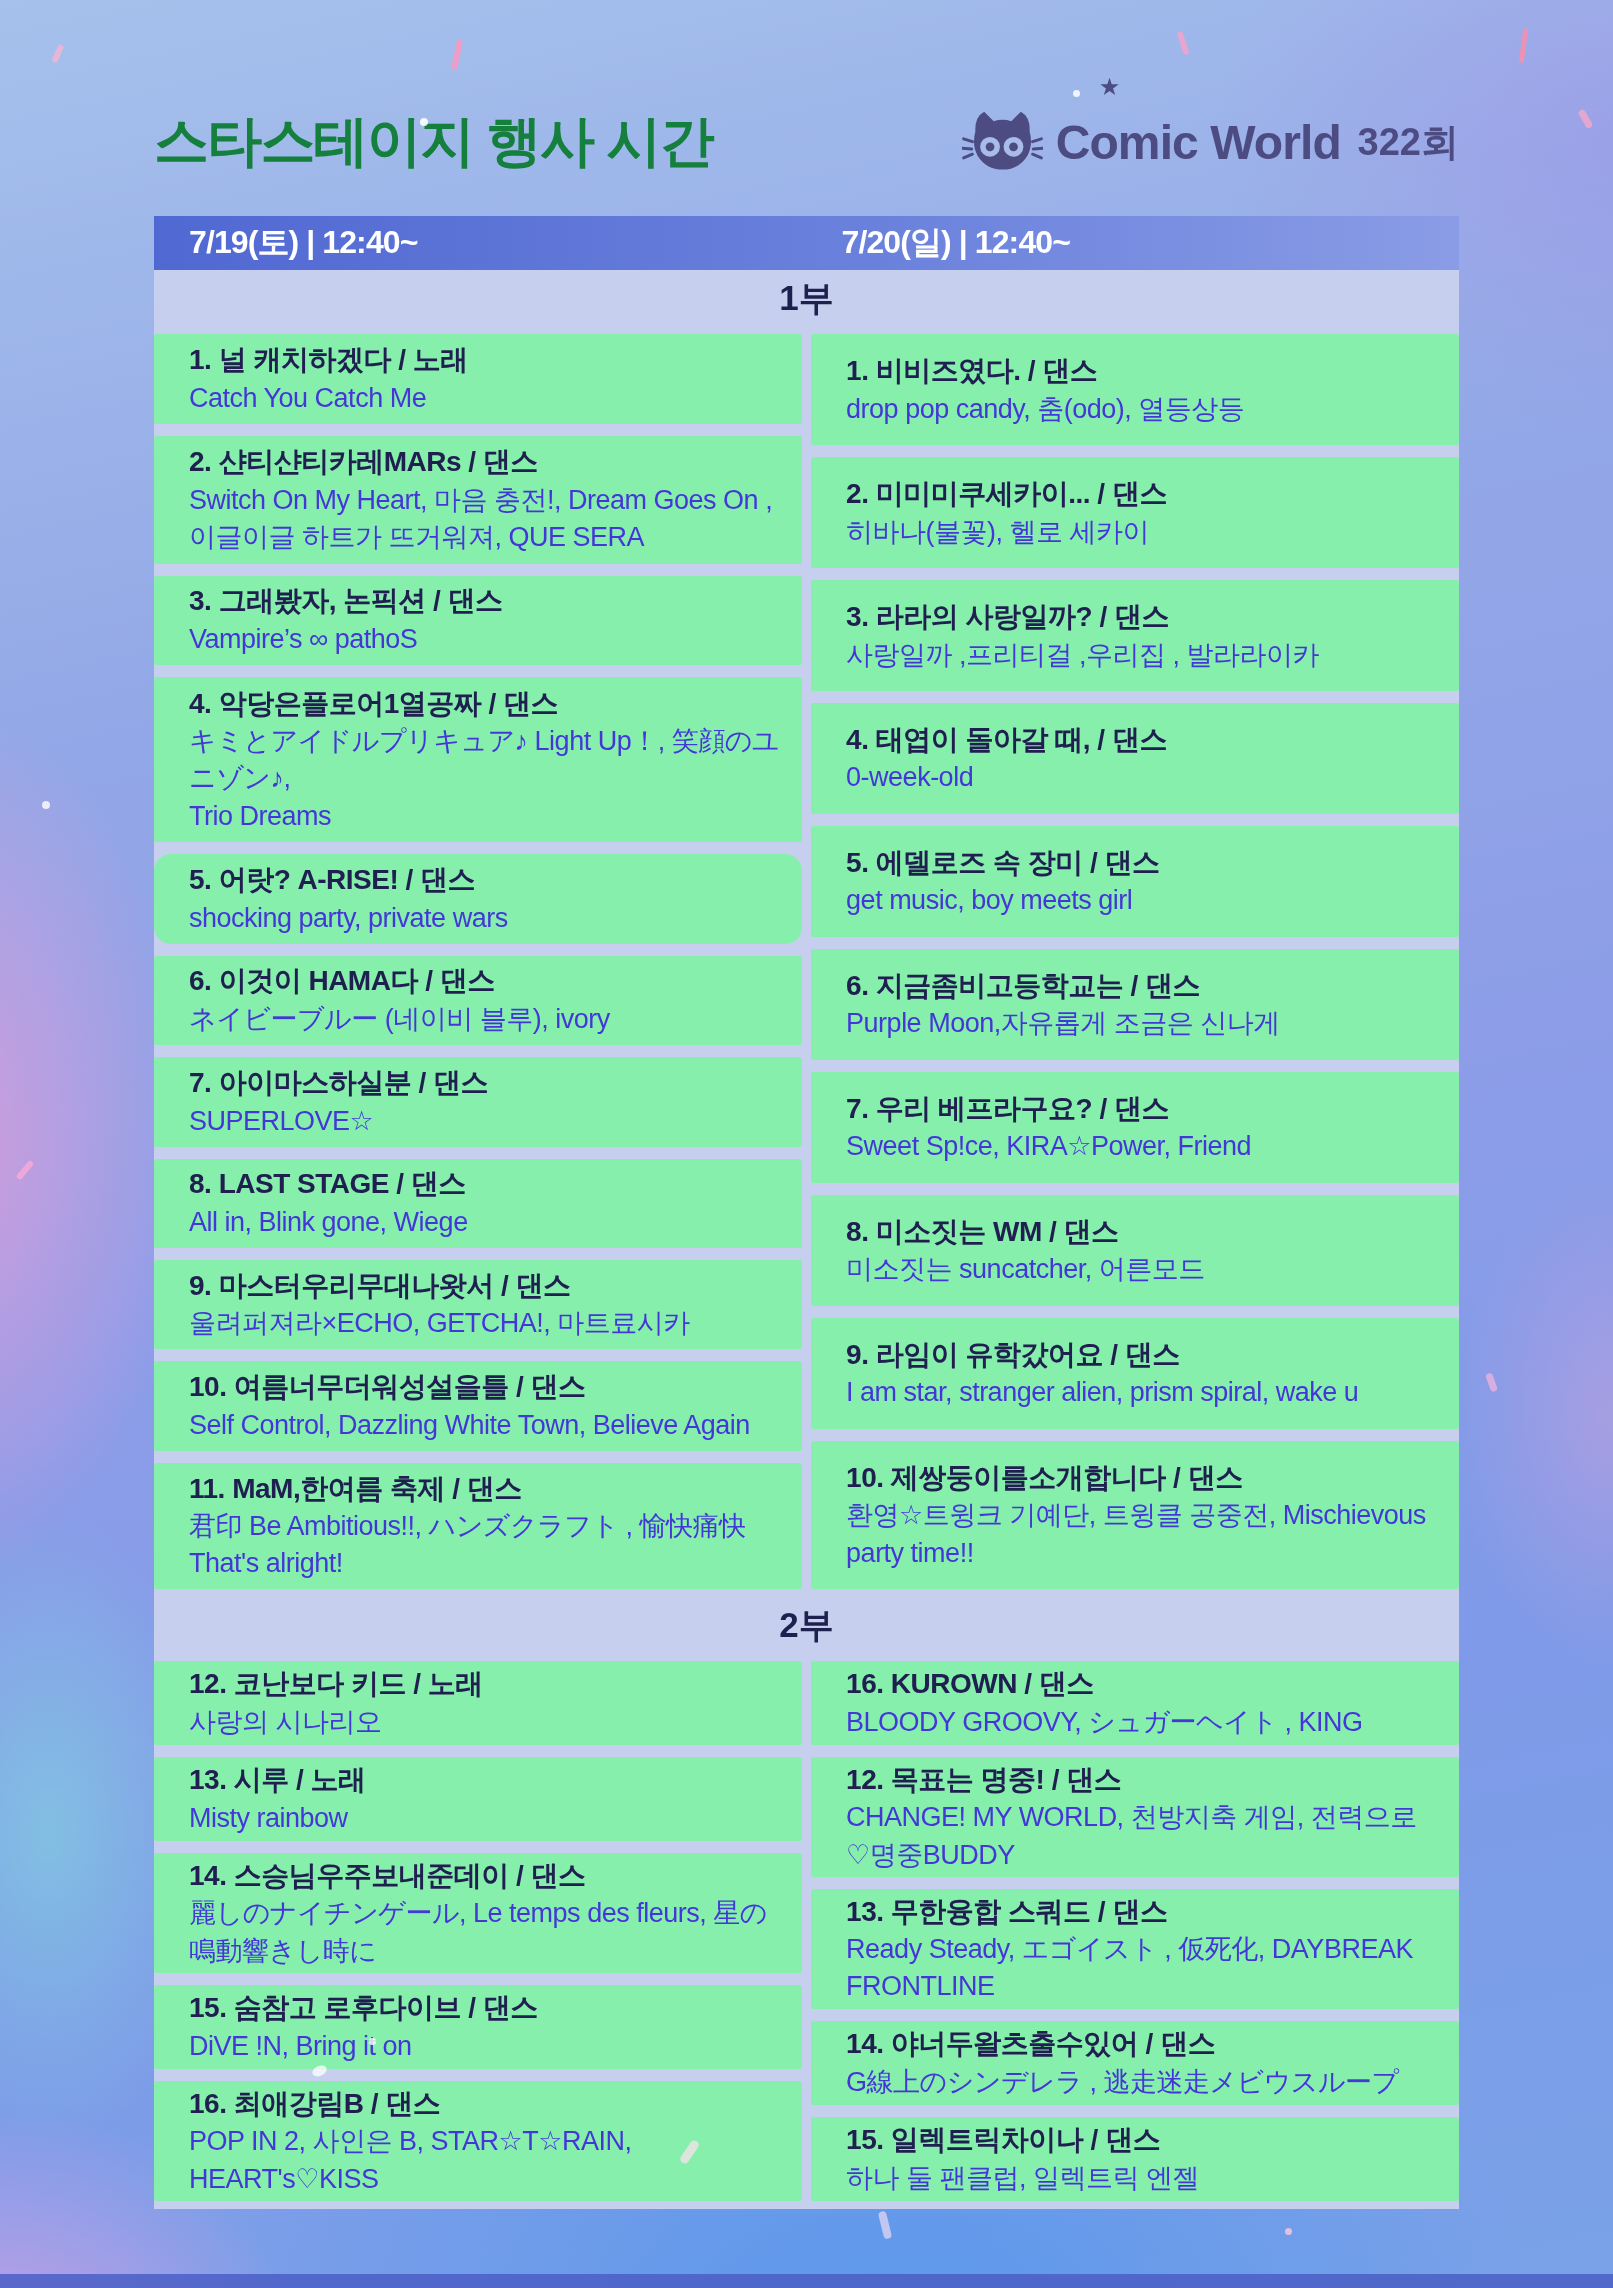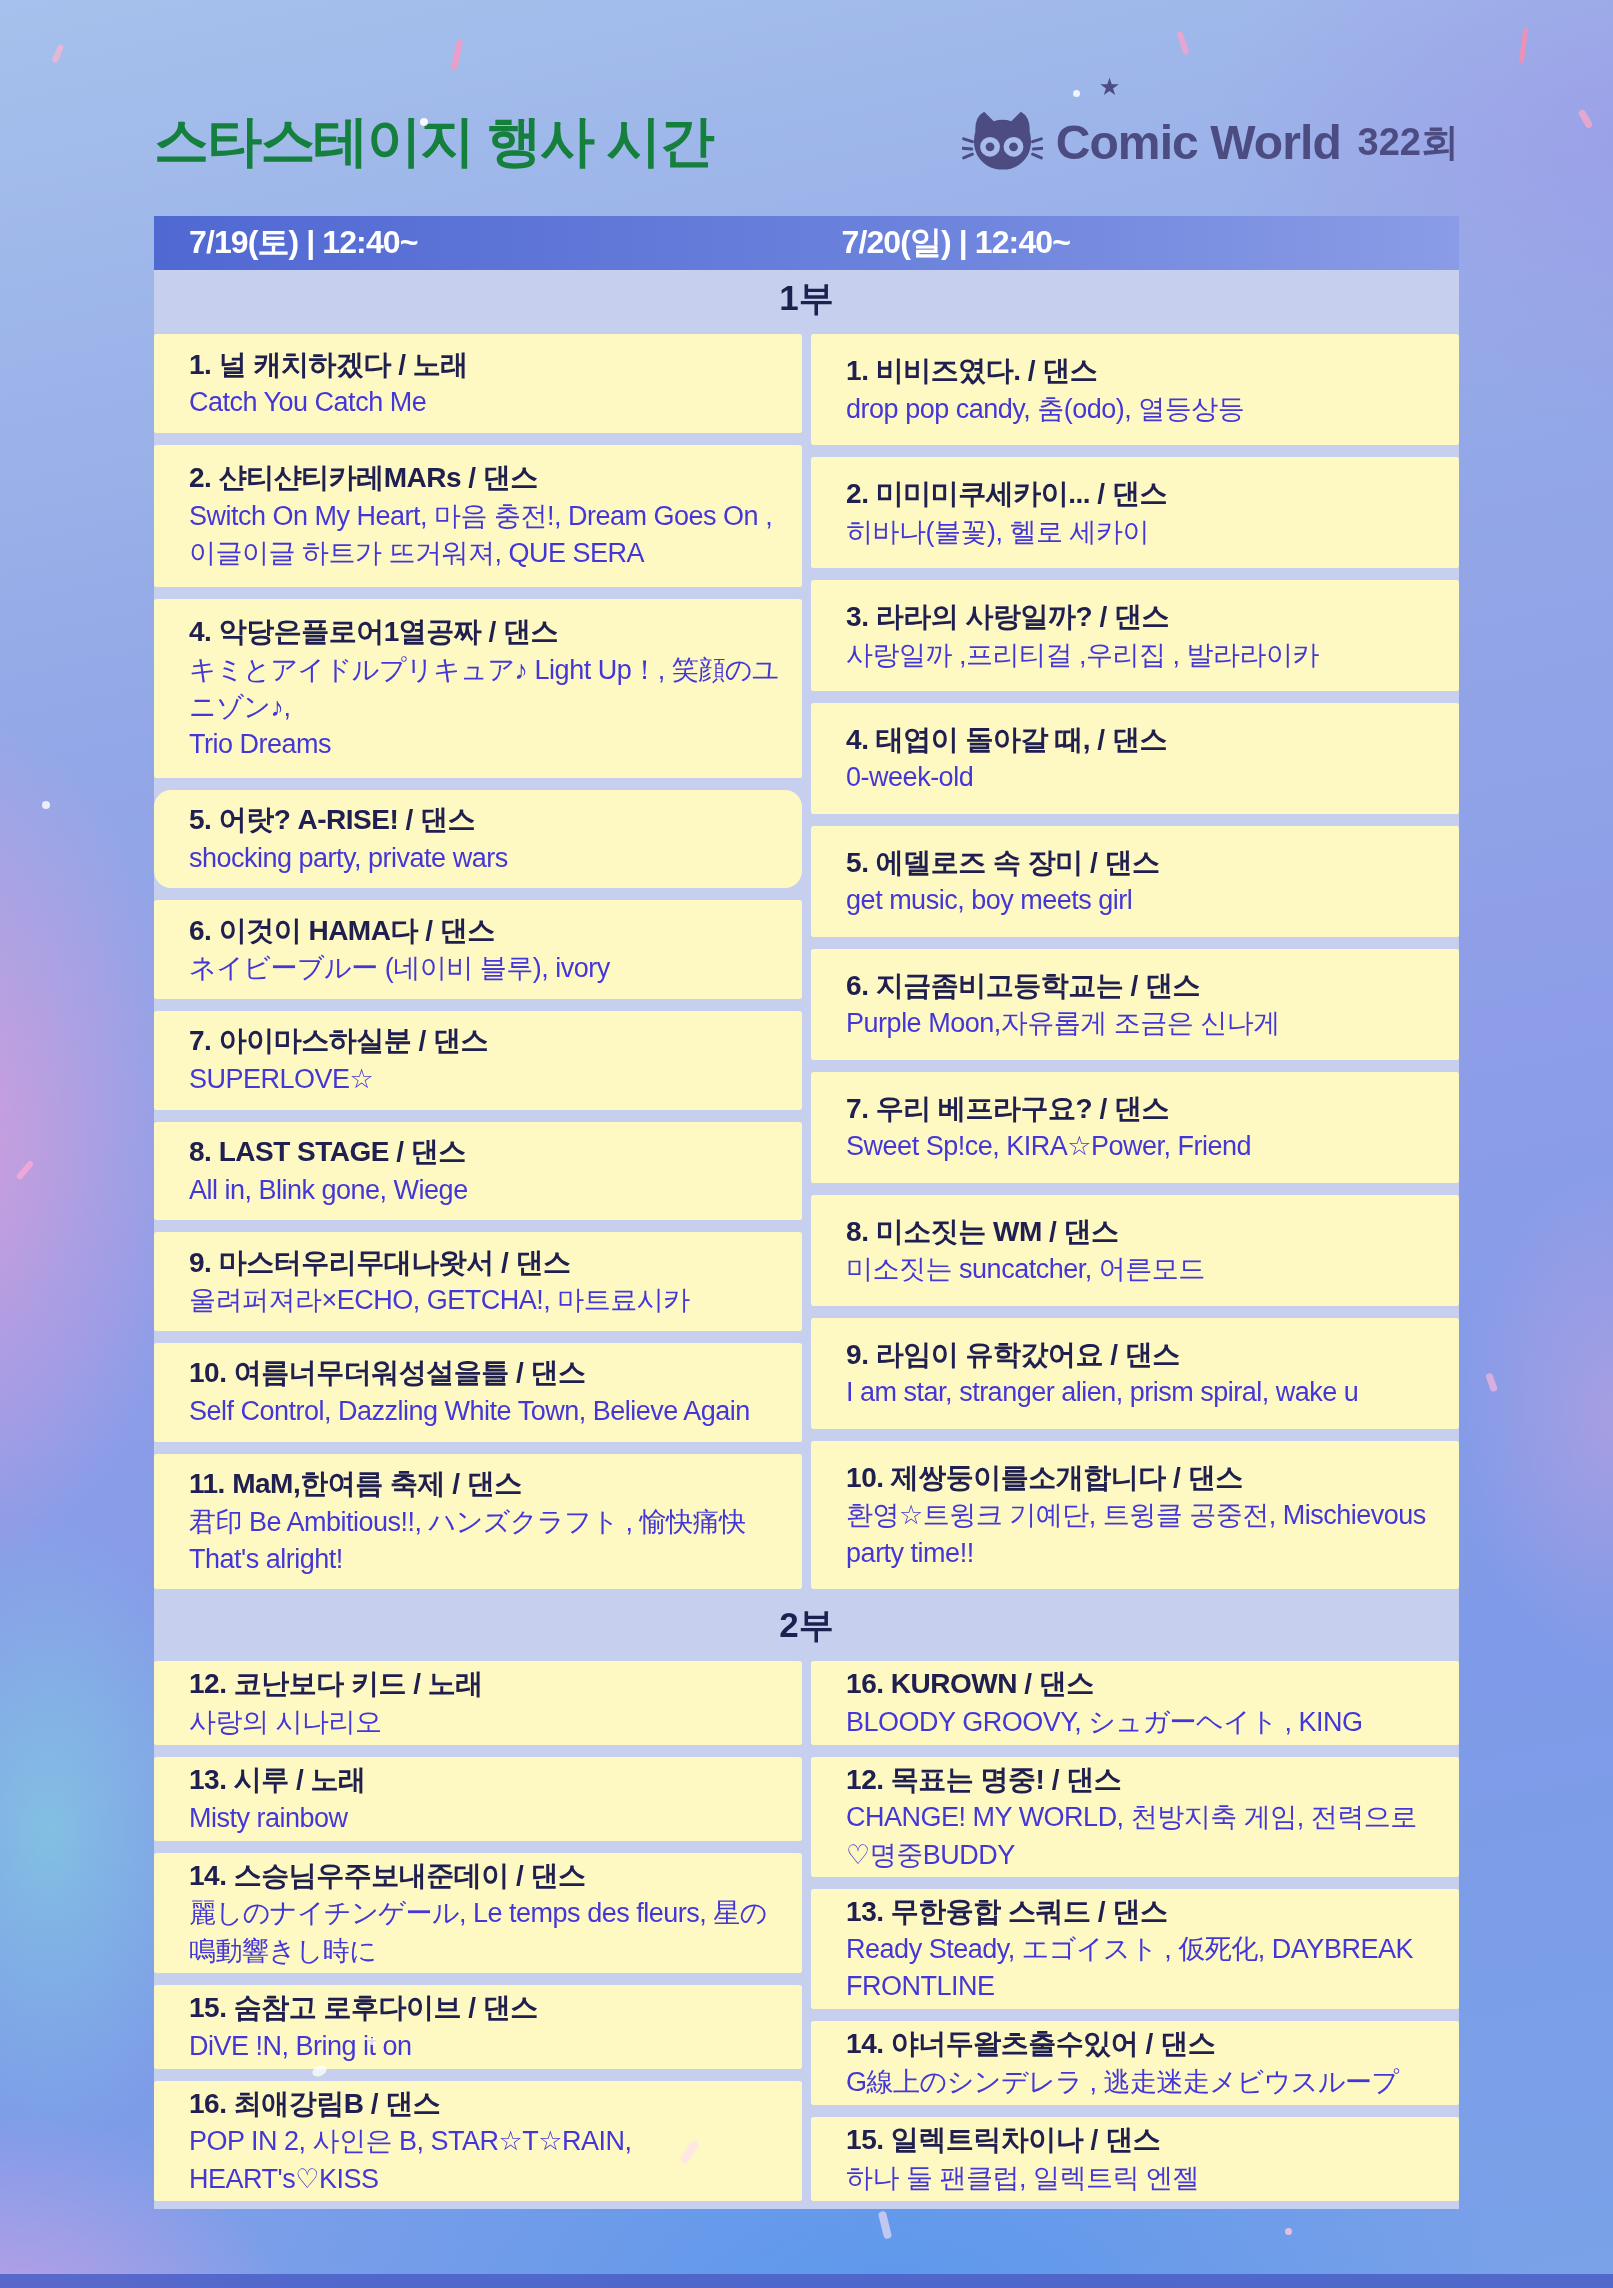--- a/index.html
+++ b/index.html
@@ -23,21 +23,21 @@
   .logo-word{font-size:48px;font-weight:800;letter-spacing:-0.9px;position:relative;}
   .logo-star{position:absolute;top:-35px;left:137px;font-size:24px;color:#4c4c82;}
   .logo-edition{font-size:38px;font-weight:700;margin-left:3.7px;}
   .date-header{display:flex;height:54px;background:linear-gradient(90deg,#5068d2 0%,#6a81dc 55%,#8a9ce6 100%);}
   .date-cell{flex:1;display:flex;align-items:center;padding-left:35px;color:#ffffff;font-size:32px;font-weight:700;letter-spacing:-0.9px;}
   .band{height:57px;background:#c6cfed;display:flex;align-items:center;justify-content:center;color:#1d2150;font-size:35px;font-weight:800;}
   .section{display:flex;gap:9.2px;background:#c6cfed;padding:7.4px 0;}
   .col{flex:1;display:flex;flex-direction:column;gap:12px;}
   .col.p1{height:1255px;}
   .col.p2{height:540px;}
-  .card{background:#fef9c3;border-radius:2.8px;display:flex;flex-direction:column;justify-content:center;
+  .card{background:#86efac;border-radius:2.8px;display:flex;flex-direction:column;justify-content:center;
         padding:5.5px 22px 5.5px 35px;overflow:hidden;min-height:0;}
   .card-title{color:#202050;font-size:28px;font-weight:700;line-height:1.38;letter-spacing:-0.5px;}
   .card-song{color:#4437d8;font-size:27px;font-weight:400;line-height:1.38;letter-spacing:-0.5px;}
   .bottom-strip{position:absolute;left:0;bottom:0;width:100%;height:14.8px;background:#4b5ec6;opacity:.85;}
   .confetti{position:absolute;pointer-events:none;}
 </style>
 </head>
 <body>
 
 <div class="poster">
@@ -79,20 +79,24 @@
     <div class="col p1">
         <div class="card" style="flex-grow: 2;">
           <div class="card-title">1. 널 캐치하겠다 / 노래</div>
           <div class="card-song">Catch You Catch Me</div>
         </div>
         <div class="card" style="flex-grow: 3;">
           <div class="card-title">2. 샨티샨티카레MARs / 댄스</div>
           <div class="card-song">Switch On My Heart, 마음 충전!, Dream Goes On ,</div>
           <div class="card-song">이글이글 하트가 뜨거워져, QUE SERA</div>
         </div>
+        <div class="card" style="flex-grow: 2;">
+          <div class="card-title">3. 그래봤자, 논픽션 / 댄스</div>
+          <div class="card-song">Vampire’s ∞ pathoS</div>
+        </div>
         <div class="card" style="flex-grow: 3;">
           <div class="card-title">4. 악당은플로어1열공짜 / 댄스</div>
           <div class="card-song">キミとアイドルプリキュア♪ Light Up！, 笑顔のユニゾン♪,</div>
           <div class="card-song">Trio Dreams</div>
         </div>
         <div class="card" style="flex-grow: 2; border-radius: 17px;">
           <div class="card-title">5. 어랏? A-RISE! / 댄스</div>
           <div class="card-song">shocking party, private wars</div>
         </div>
         <div class="card" style="flex-grow: 2;">

